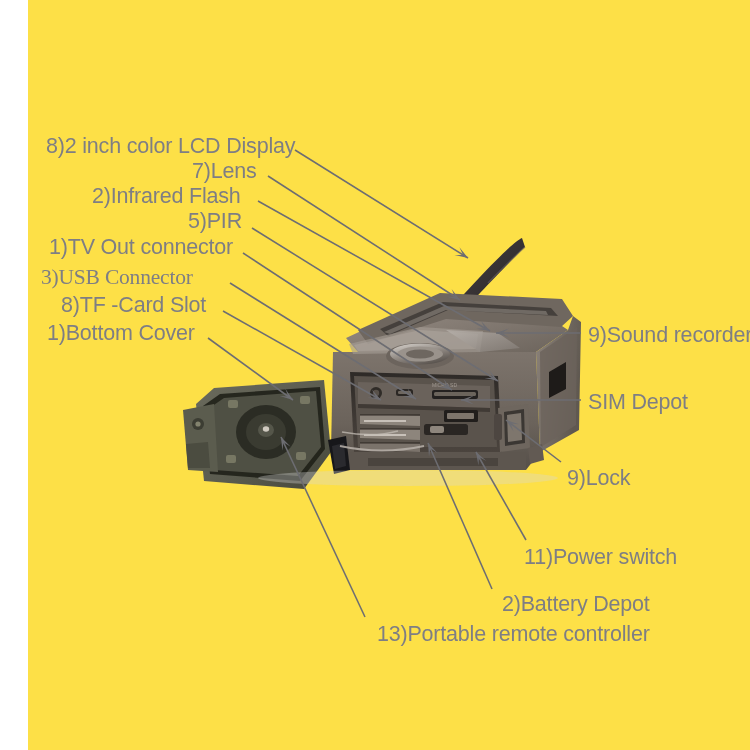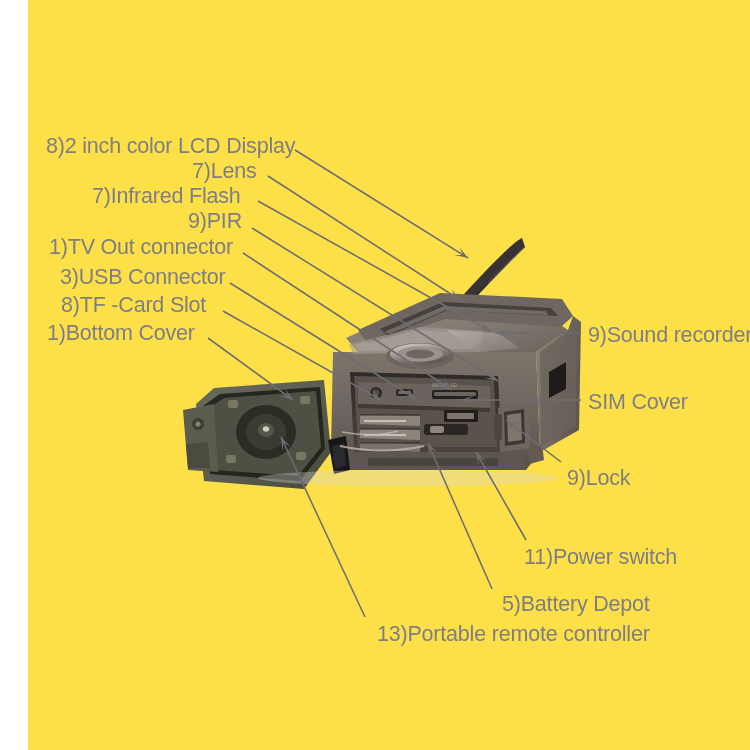--- a/index.html
+++ b/index.html
@@ -239,27 +239,27 @@
         <line x1="464" y1="589" x2="400" y2="443" stroke="#6d6d72"></line>
         <path d="M400,443 L409.43219767096406,453.059505310693 L402.3486398031451,448.35783455092474 L401.00620145412523,456.7530926934169 Z" fill="#6d6d72" stroke="none"></path>
         <line x1="337" y1="617" x2="253" y2="437" stroke="#6d6d72"></line>
         <path d="M253,437 L262.6659534932828,446.8351076794153 L255.47387997218706,442.3011713689723 L254.32906860532637,450.7256539604616 Z" fill="#6d6d72" stroke="none"></path>
       </g>
   </svg>
 
   <div id="callout-layer">
       <div class="callout callout-left" style="left: 18px; top: 136px; color: rgb(126, 126, 132);">8)2 inch color LCD Display</div>
       <div class="callout callout-left" style="left: 164px; top: 161px; color: rgb(126, 126, 132); text-align: center;">7)Lens</div>
-      <div class="callout callout-left" style="left: 64px; top: 186px; color: rgb(126, 126, 132);">7)Infrared Flash</div>
-      <div class="callout callout-left" style="left: 160px; top: 211px; color: rgb(126, 126, 132);">9)PIR</div>
+      <div class="callout callout-left" style="left: 64px; top: 186px; color: rgb(126, 126, 132);">2)Infrared Flash</div>
+      <div class="callout callout-left" style="left: 160px; top: 211px; color: rgb(126, 126, 132);">5)PIR</div>
       <div class="callout callout-left" style="left: 21px; top: 237px; color: rgb(126, 126, 132);">1)TV Out connector</div>
-      <div class="callout callout-left" style="left: 32px; top: 267px; color: rgb(126, 126, 132);">3)USB Connector</div>
+      <div class="callout callout-left" style="left: 13px; top: 267px; color: rgb(126, 126, 132); font-family: Liberation Serif, serif;">3)USB Connector</div>
       <div class="callout callout-left" style="left: 33px; top: 295px; color: rgb(126, 126, 132);">8)TF -Card Slot</div>
       <div class="callout callout-left" style="left: 19px; top: 323px; color: rgb(126, 126, 132);">1)Bottom Cover</div>
       <div class="callout callout-right" style="left: 560px; top: 325px; color: rgb(126, 126, 132);">9)Sound recorder</div>
-      <div class="callout callout-right" style="left: 560px; top: 392px; color: rgb(126, 126, 132);">SIM Cover</div>
+      <div class="callout callout-right" style="left: 560px; top: 392px; color: rgb(126, 126, 132);">SIM Depot</div>
       <div class="callout callout-right" style="left: 539px; top: 468px; color: rgb(126, 126, 132);">9)Lock</div>
       <div class="callout callout-right" style="left: 496px; top: 547px; color: rgb(126, 126, 132);">11)Power switch</div>
-      <div class="callout callout-right" style="left: 474px; top: 594px; color: rgb(126, 126, 132);">5)Battery Depot</div>
+      <div class="callout callout-right" style="left: 474px; top: 594px; color: rgb(126, 126, 132);">2)Battery Depot</div>
       <div class="callout callout-right" style="left: 349px; top: 624px; color: rgb(126, 126, 132);">13)Portable remote controller</div>
     </div>
 
 </div>
 
 </body></html>

